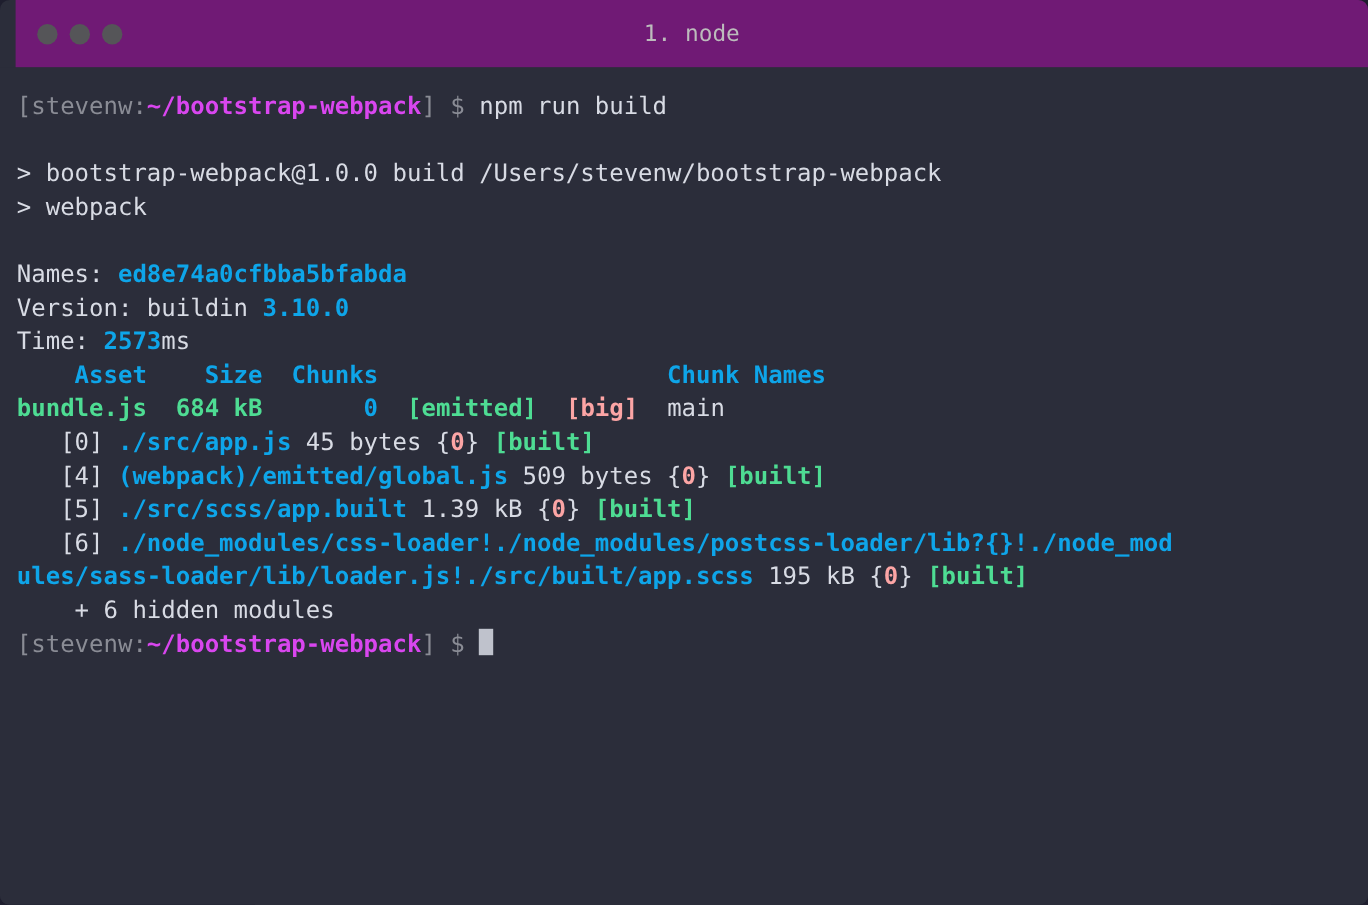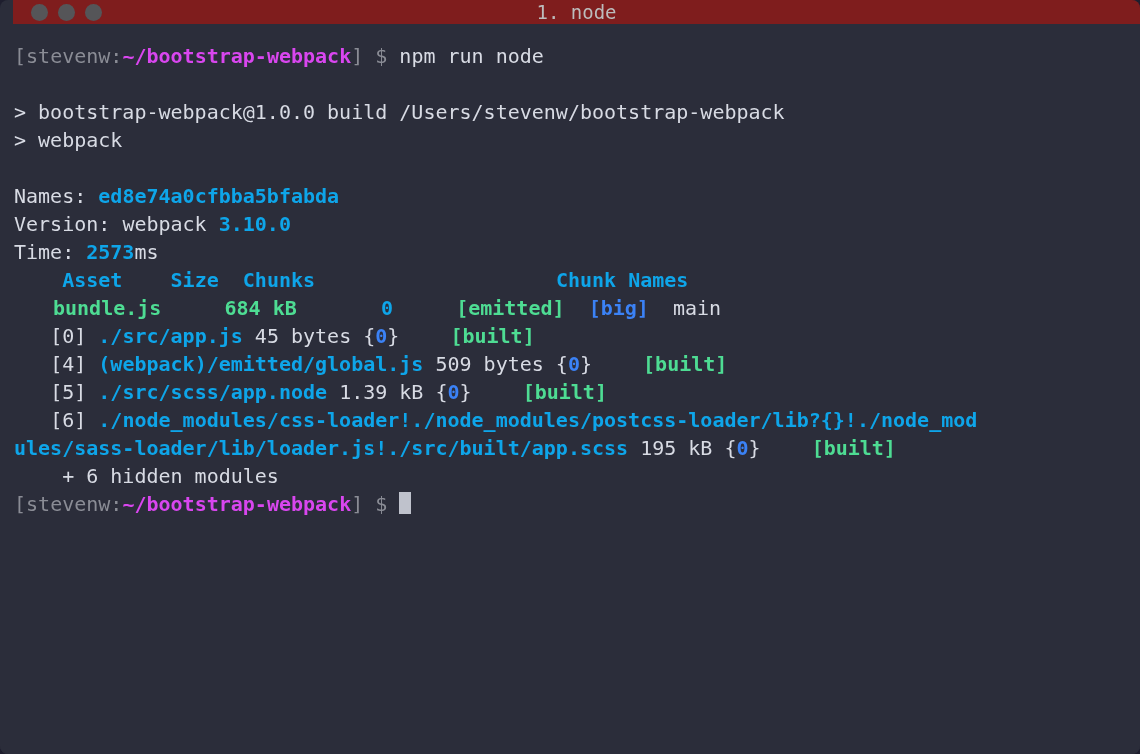--- a/index.html
+++ b/index.html
@@ -13,22 +13,22 @@
     .window {
       width: 1140px;
       height: 754px;
       background: #2b2d3a;
       border-radius: 8px;
       overflow: hidden;
       display: flex;
       flex-direction: column;
     }
     .titlebar {
-      height: 24px;
-      background: #7f1d1d;
+      height: 56px;
+      background: #701a75;
       display: flex;
       align-items: center;
       position: relative;
       flex-shrink: 0;
       margin-left: 13px;
     }
     .traffic-lights {
       display: flex;
       gap: 10px;
       padding-left: 18px;
@@ -56,22 +56,22 @@
       padding: 18px 14px;
       color: #d8dbe4;
       font-size: 20px;
       line-height: 28px;
       white-space: pre;
       overflow: hidden;
       font-family: "SF Mono", Monaco, Menlo, Consolas, monospace;
     }
     .gray { color: #8a8c95; }
     .bold { font-weight: 700; color: #0ea5e9; }
-    .green { color: #4edc93; font-weight: 700; margin-left: 39px; }
-    .yellow { color: #3b82f6; font-weight: 700; }
+    .green { color: #4edc93; font-weight: 700; }
+    .yellow { color: #fca5a5; font-weight: 700; }
     .prompt-path { color: #d946ef; font-weight: 700; }
     .cursor {
       display: inline-block;
       width: 12px;
       height: 22px;
       background: #bfc2cc;
       vertical-align: text-bottom;
       margin-bottom: 2px;
     }
   </style>
@@ -80,30 +80,30 @@
 
 <div class="window">
   <div class="titlebar">
     <div class="traffic-lights">
       <div class="traffic-light"></div>
       <div class="traffic-light"></div>
       <div class="traffic-light"></div>
     </div>
     <div class="title">1. node</div>
   </div>
-  <div class="terminal"><span><span class="gray">[</span><span class="gray">stevenw</span><span class="gray">:</span><span class="prompt-path">~/bootstrap-webpack</span><span class="gray">] </span><span class="gray">$</span> <span>npm run node</span></span>
+  <div class="terminal"><span><span class="gray">[</span><span class="gray">stevenw</span><span class="gray">:</span><span class="prompt-path">~/bootstrap-webpack</span><span class="gray">] </span><span class="gray">$</span> <span>npm run build</span></span>
 
 <span>&gt; bootstrap-webpack@1.0.0 build /Users/stevenw/bootstrap-webpack</span>
 <span>&gt; webpack</span>
 
 <span><span>Names: </span><span class="bold">ed8e74a0cfbba5bfabda</span></span>
-<span><span>Version: </span><span>webpack </span><span class="bold">3.10.0</span></span>
+<span><span>Version: </span><span>buildin </span><span class="bold">3.10.0</span></span>
 <span><span>Time: </span><span class="bold">2573</span><span>ms</span></span>
 <span>    <span class="bold">Asset</span>    <span class="bold">Size</span>  <span class="bold">Chunks</span>                    <span class="bold">Chunk Names</span></span>
 <span><span class="green">bundle.js</span>  <span class="green">684 kB</span>       <span class="bold">0</span>  <span class="green">[emitted]</span>  <span class="yellow">[big]</span>  <span>main</span></span>
 <span>   <span>[0]</span> <span class="bold">./src/app.js</span> <span>45 bytes</span> {<span class="yellow">0</span>} <span class="green">[built]</span></span>
 <span>   <span>[4]</span> <span class="bold">(webpack)/emitted/global.js</span> <span>509 bytes</span> {<span class="yellow">0</span>} <span class="green">[built]</span></span>
-<span>   <span>[5]</span> <span class="bold">./src/scss/app.node</span> <span>1.39 kB</span> {<span class="yellow">0</span>} <span class="green">[built]</span></span>
+<span>   <span>[5]</span> <span class="bold">./src/scss/app.built</span> <span>1.39 kB</span> {<span class="yellow">0</span>} <span class="green">[built]</span></span>
 <span>   <span>[6]</span> <span class="bold">./node_modules/css-loader!./node_modules/postcss-loader/lib?{}!./node_mod</span></span>
 <span><span class="bold">ules/sass-loader/lib/loader.js!./src/built/app.scss</span> <span>195 kB</span> {<span class="yellow">0</span>} <span class="green">[built]</span></span>
 <span>    + 6 hidden modules</span>
 <span><span class="gray">[</span><span class="gray">stevenw</span><span class="gray">:</span><span class="prompt-path">~/bootstrap-webpack</span><span class="gray">] </span><span class="gray">$</span> <span class="cursor"></span></span></div>
 </div>
 
 </body></html>

